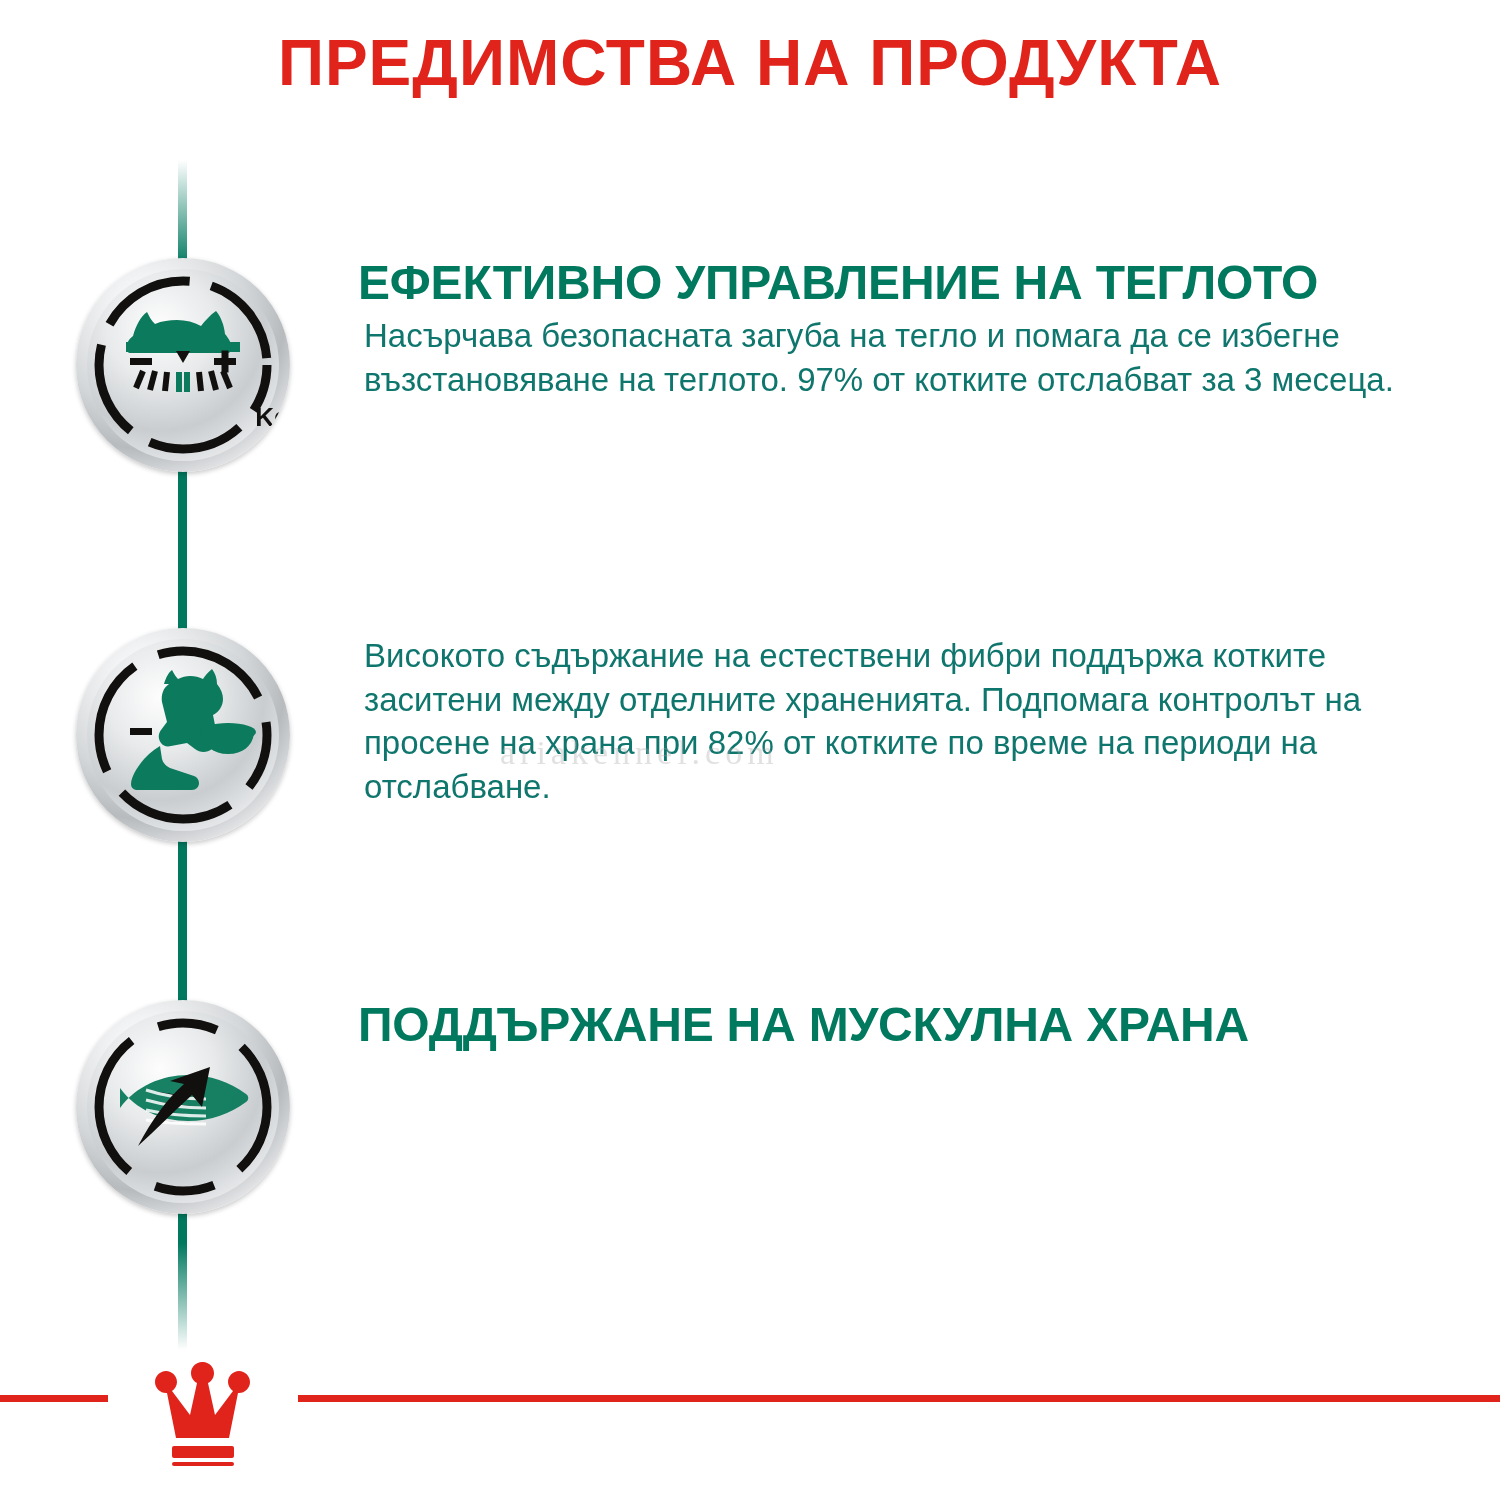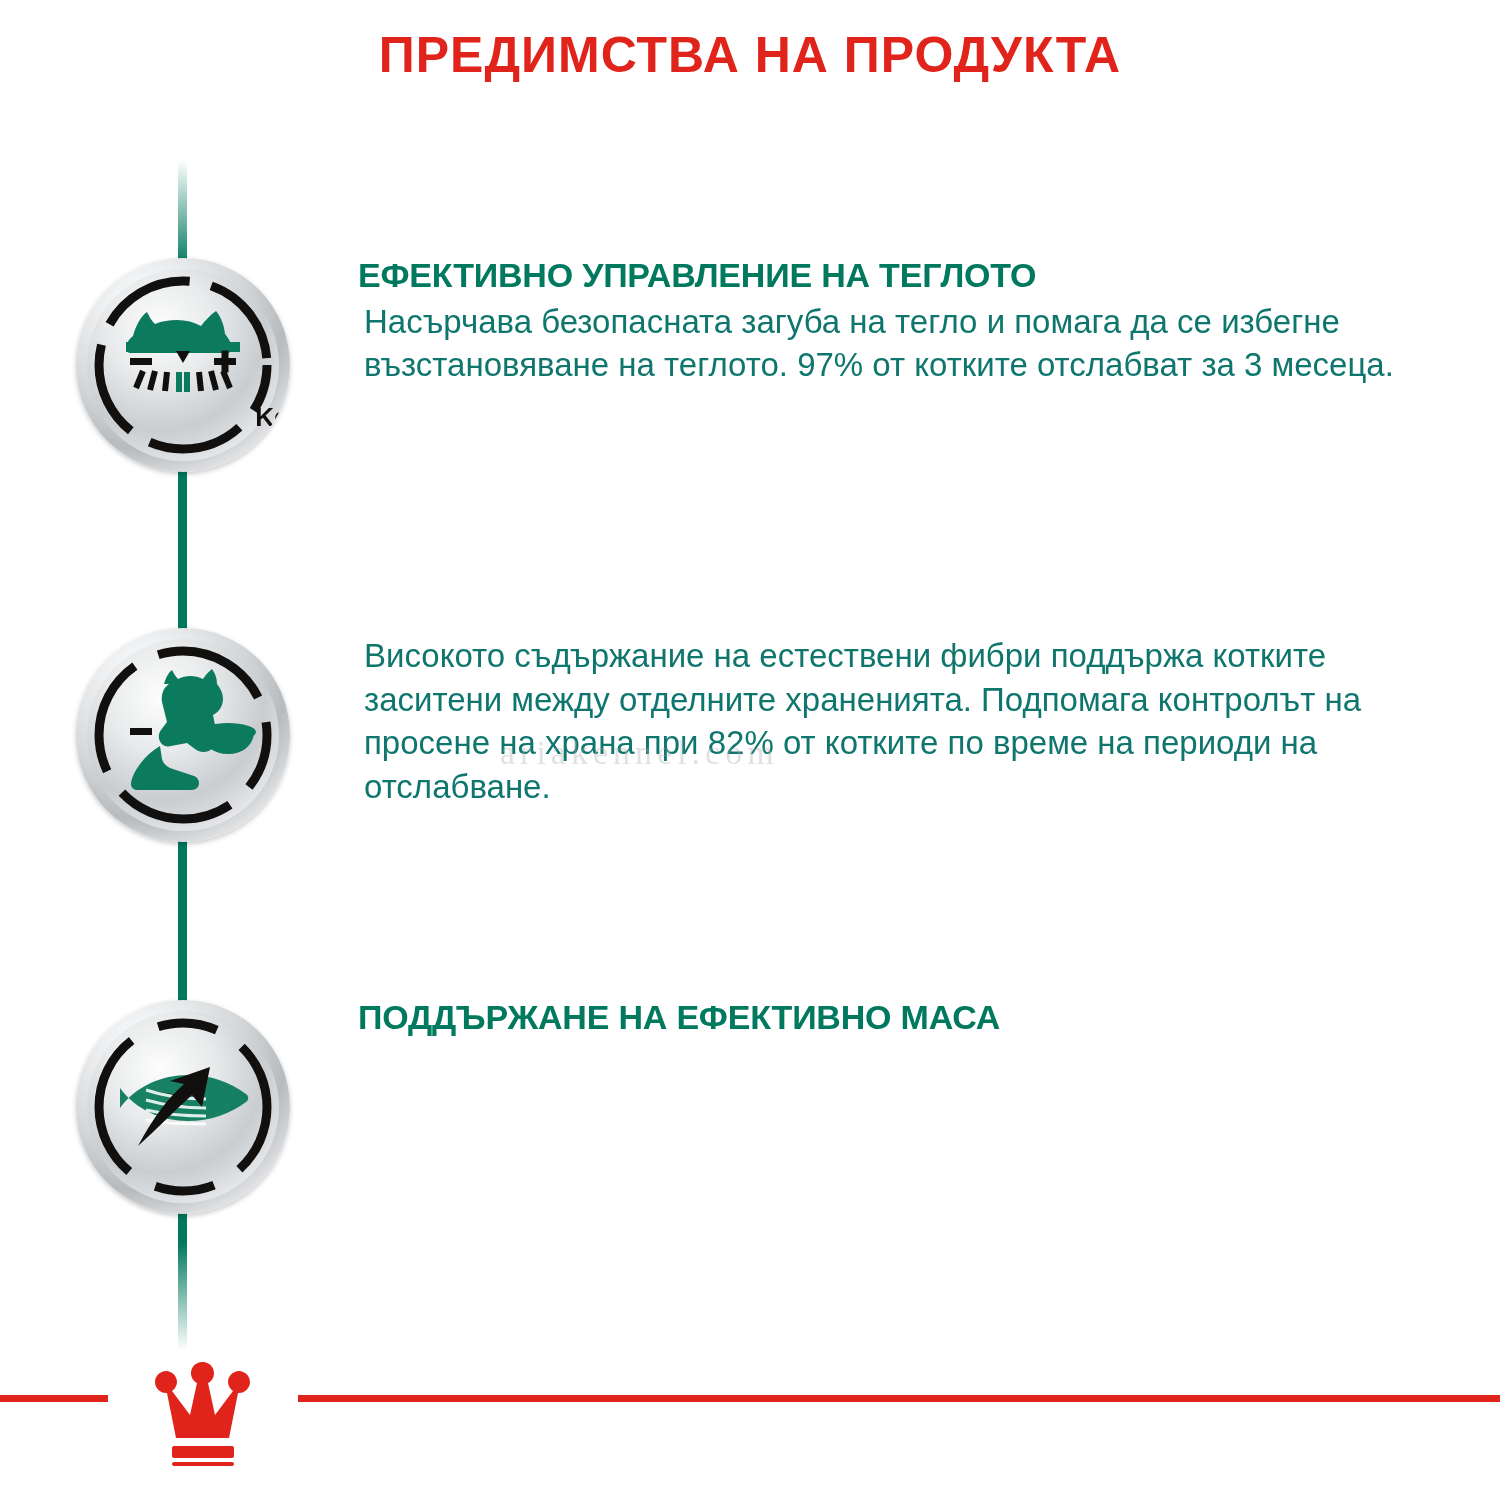--- a/index.html
+++ b/index.html
@@ -16,21 +16,21 @@
   }
 
   
   .page-title {
     position: absolute;
     top: 28px;
     left: 0;
     width: 100%;
     text-align: center;
     color: #e1241b;
-    font-size: 50px;
+    font-size: 64px;
     font-weight: bold;
     letter-spacing: 1px;
     line-height: 1.1;
   }
 
   
   .timeline-line {
     position: absolute;
     left: 178px;
     top: 160px;
@@ -79,21 +79,21 @@
     height: 214px;
   }
 
   .benefit-text {
     position: absolute;
     left: 358px;
     width: 1090px;
   }
   .benefit-heading {
     color: #00795f;
-    font-size: 34px;
+    font-size: 48px;
     font-weight: bold;
     line-height: 1.05;
     margin: 0 0 6px 0;
     letter-spacing: -0.2px;
   }
   .benefit-heading.tight {
     font-size: 37px;
     letter-spacing: -1.2px;
   }
   .benefit-body {
@@ -218,21 +218,21 @@
         <path d="M44 108c16-22 42-33 68-33 22 0 42 7 58 19 3 2 3 6 0 8-16 12-36 19-58 19-26 0-52-11-68-33z" opacity="0.95"></path>
       </g>
       <g stroke="#ffffff" stroke-width="3" opacity="0.85">
         <path d="M70 90c18 6 38 9 60 9M70 100c18 5 38 8 60 8M70 110c18 4 38 6 60 6M70 120c18 3 38 4 60 4"></path>
       </g>
 
       <path d="M62 146c14-26 28-46 46-62l-14-3 40-14-8 40-10-12c-18 16-36 35-54 51z" fill="#12100e"></path>
     </svg>
   </div>
   <div class="benefit-text">
-    <p class="benefit-heading">ПОДДЪРЖАНЕ НА ЕФЕКТИВНО МАСА</p>
+    <p class="benefit-heading">ПОДДЪРЖАНЕ НА МУСКУЛНА ХРАНА</p>
   </div>
 </div>
 
 <div class="watermark">ariakennel.com</div>
 
 <div class="footer-rule"></div>
 <div class="crown-wrap">
   <svg width="150" height="108" viewBox="0 0 150 108" xmlns="http://www.w3.org/2000/svg">
     <g fill="#e1241b">
       <path d="M75 4c6 0 11 5 11 11 0 4-2 8-6 10l7 32 18-24c-3-2-5-6-5-9 0-6 5-11 11-11s11 5 11 11-5 11-11 11h-1l-9 45H48l-9-45h-1C32 35 27 30 27 24s5-11 11-11 11 5 11 11c0 3-2 7-5 9l18 24 7-32c-4-2-6-6-6-10 0-6 5-11 11-11z"></path>

